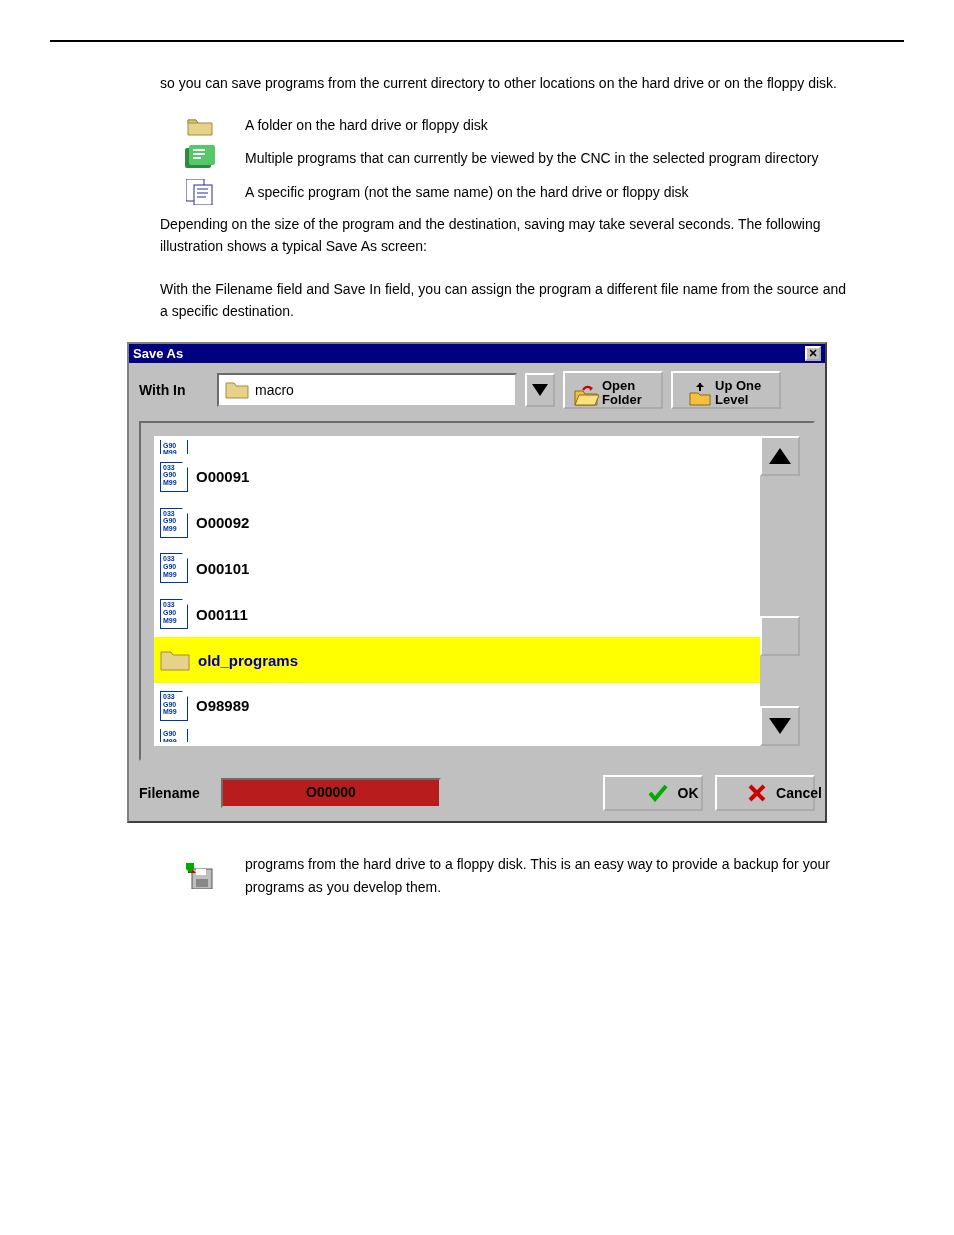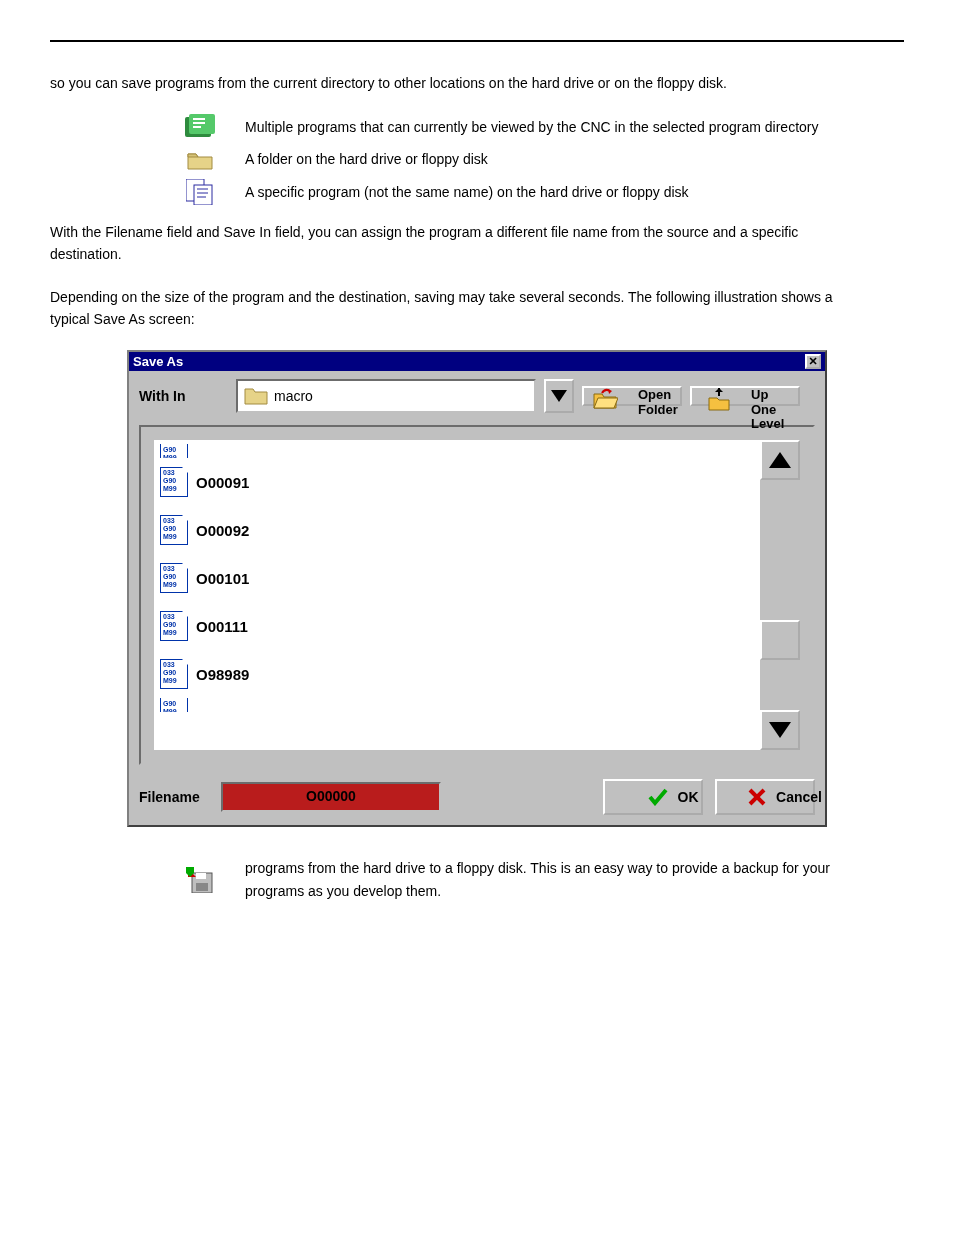--- a/index.html
+++ b/index.html
@@ -11,20 +11,21 @@
     width: 954px;
   }
   .page {
     padding: 40px 50px 40px 50px;
   }
   .hr-top {
     border-top: 2px solid #000;
     margin-bottom: 30px;
   }
   .body-text {
+    margin-left: 110px;
     margin-right: 50px;
     line-height: 1.6;
     margin-bottom: 20px;
   }
   .icon-row {
     display: flex;
     align-items: center;
     margin-bottom: 8px;
   }
   .icon-cell {
@@ -85,42 +86,41 @@
   }
   .savein-box {
     background: #fff;
     border: 2px inset #c0c0c0;
     height: 34px;
     flex: 0 0 300px;
     display: flex;
     align-items: center;
     padding: 0 6px;
     gap: 6px;
-    margin-left: 19px;
   }
   .savein-box .folder-ic {
     width: 24px; height: 20px;
   }
   .dd-btn {
     width: 30px;
     height: 34px;
     background: #c0c0c0;
     border: 2px outset #fff;
     display: flex;
     align-items: center;
     justify-content: center;
   }
   .big-btn {
-    height: 20px;
-    background: #c0c0c0;
-    border: 2px outset #fff;
-    display: flex;
-    align-items: flex-start;
+    height: 38px;
+    background: #c0c0c0;
+    border: 2px outset #fff;
+    display: flex;
+    align-items: flex-end;
     padding: 0 8px;
-    gap: 20px;
+    gap: 3px;
     font-weight: bold;
     font-size: 13px;
     line-height: 1.1;
   }
   .file-area-wrap {
     margin: 4px 10px;
     background: #c0c0c0;
     border: 2px inset #c0c0c0;
     padding: 13px;
   }
@@ -238,61 +238,61 @@
 <body>
 
 <div class="page">
   <div class="hr-top"></div>
 
   <div class="body-text">so you can save programs from the current directory to other locations on the hard drive or on the floppy disk.</div>
 
   <div class="icon-row">
     <div class="icon-cell">
       <span>
+        <svg width="26" height="20">
+            <path d="M1 4 h8 l2 3 h14 v12 h-24 z" fill="#e6d388" stroke="#a28b40"></path>
+            <path d="M1 4 h8 l2 3 h-10 z" fill="#d6c378" stroke="#a28b40"></path>
+          </svg>
+      </span>
+    </div>
+    <div class="icon-text">A folder on the hard drive or floppy disk</div>
+  </div>
+
+  <div class="icon-row">
+    <div class="icon-cell">
+      <span>
         <svg width="30" height="26">
             <rect x="0" y="3" width="26" height="20" fill="#2e8b3e" rx="2"></rect>
             <rect x="4" y="0" width="26" height="20" fill="#55c96a" rx="2"></rect>
             <rect x="8" y="4" width="12" height="2" fill="#fff"></rect>
             <rect x="8" y="8" width="12" height="2" fill="#fff"></rect>
             <rect x="8" y="12" width="8" height="2" fill="#fff"></rect>
           </svg>
       </span>
     </div>
     <div class="icon-text">Multiple programs that can currently be viewed by the CNC in the selected program directory</div>
-  </div>
-
-  <div class="icon-row">
-    <div class="icon-cell">
-      <span>
-        <svg width="26" height="20">
-            <path d="M1 4 h8 l2 3 h14 v12 h-24 z" fill="#e6d388" stroke="#a28b40"></path>
-            <path d="M1 4 h8 l2 3 h-10 z" fill="#d6c378" stroke="#a28b40"></path>
-          </svg>
-      </span>
-    </div>
-    <div class="icon-text">A folder on the hard drive or floppy disk</div>
   </div>
 
   <div class="icon-row">
     <div class="icon-cell">
       <span>
         <svg width="28" height="26">
             <rect x="0" y="0" width="18" height="22" fill="#fff" stroke="#2a2aa0"></rect>
             <rect x="8" y="6" width="18" height="20" fill="#fff" stroke="#2a2aa0"></rect>
             <line x1="11" y1="10" x2="22" y2="10" stroke="#2a2aa0"></line>
             <line x1="11" y1="14" x2="22" y2="14" stroke="#2a2aa0"></line>
             <line x1="11" y1="18" x2="20" y2="18" stroke="#2a2aa0"></line>
           </svg>
       </span>
     </div>
     <div class="icon-text">A specific program (not the same name) on the hard drive or floppy disk</div>
   </div>
 
+  <div class="body-text">Depending on the size of the program and the destination, saving may take several seconds. The following illustration shows a typical Save As screen:</div>
   <div class="body-text" style="margin-top:16px;">With the Filename field and Save In field, you can assign the program a different file name from the source and a specific destination.</div>
-  <div class="body-text">Depending on the size of the program and the destination, saving may take several seconds. The following illustration shows a typical Save As screen:</div>
 
   <div class="dialog">
     <div class="titlebar">
       <span>Save As</span>
       <span class="close-btn">✕</span>
     </div>
 
     <div class="toolbar">
       <span class="label-savein">With In</span>
       <div class="savein-box">
@@ -356,20 +356,28 @@
               <div class="prog-icon" style="white-space: pre;">033
 G90
 M99</div>
               <span class="file-name">O00101</span>
             </div>
             <div class="file-row">
               <div class="prog-icon" style="white-space: pre;">033
 G90
 M99</div>
               <span class="file-name">O00111</span>
+            </div>
+            <div class="file-row selected">
+              <span class="folder-list-ic">
+                <svg width="30" height="24">
+                  <path d="M1 4 h10 l2 3 h16 v15 h-28 z" fill="#e6d388" stroke="#a28b40"></path>
+                </svg>
+              </span>
+              <span class="file-name">old_programs</span>
             </div>
             <div class="file-row">
               <div class="prog-icon" style="white-space: pre;">033
 G90
 M99</div>
               <span class="file-name">O98989</span>
             </div>
             <div class="file-row partial">
               <div class="prog-icon" style="white-space: pre;">033
 G90

